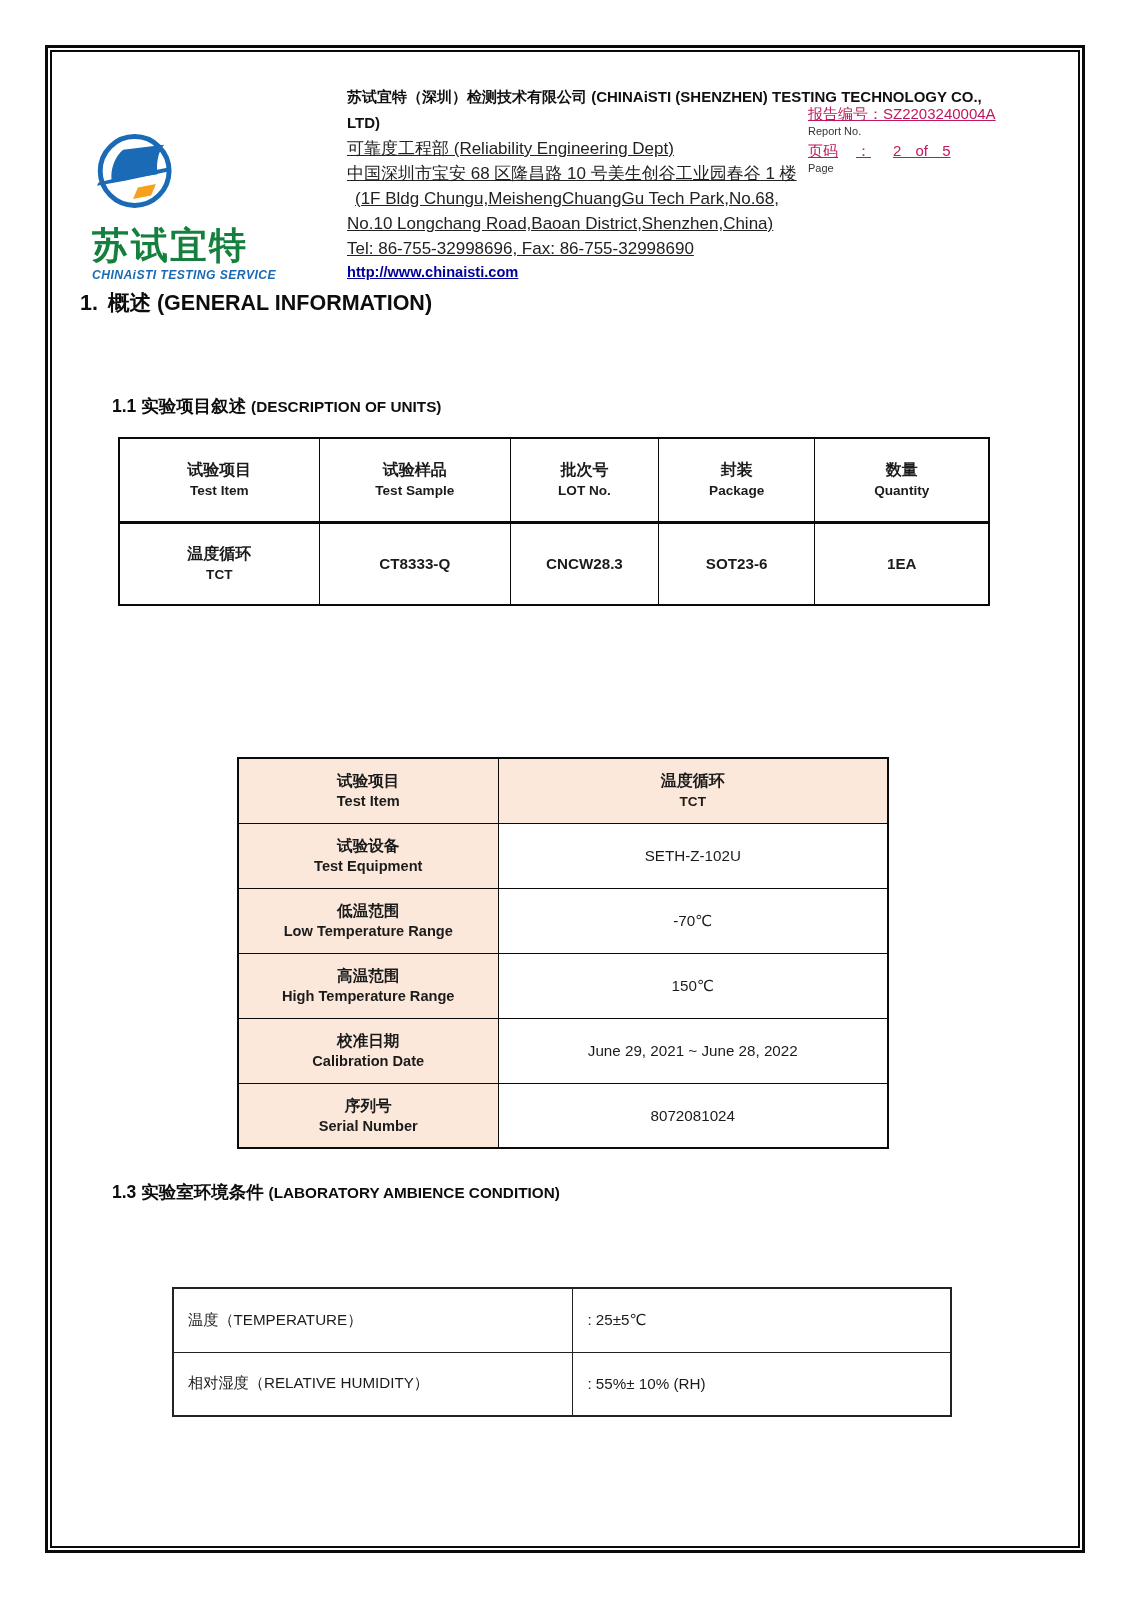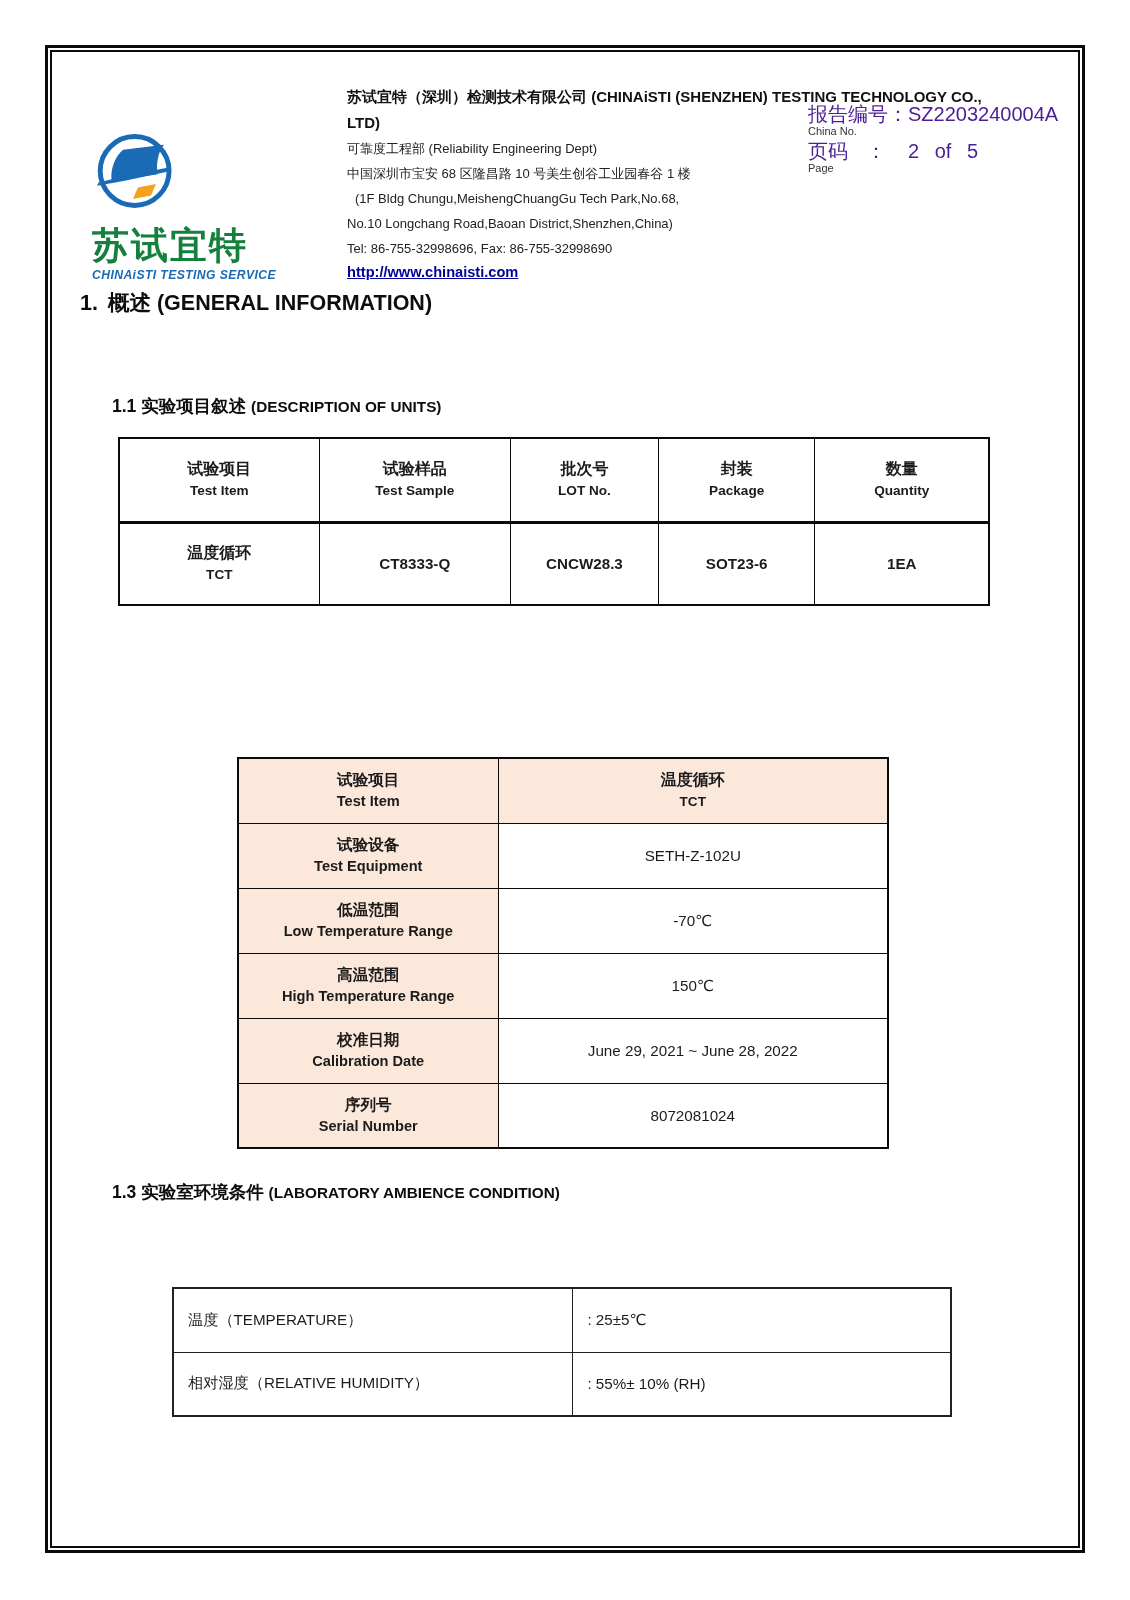--- a/index.html
+++ b/index.html
@@ -27,46 +27,46 @@
     font-size: 37px; font-weight: bold; color: #15803d; letter-spacing: 2px;
     line-height: 40px; white-space: nowrap;
   }
   .logo-en {
     font-size: 12.2px; font-weight: bold; color: #1a6ab5; letter-spacing: 0.4px;
     white-space: nowrap; margin-top: 2px; font-style: italic;
   }
 
   .header-block { position: absolute; left: 347px; top: 84px; width: 662px; }
   .company-title { font-size: 15px; font-weight: bold; line-height: 26px; color: #111; }
-  .header-line { font-size: 13px; line-height: 25px; color: #222; }
+  .header-line { font-size: 17px; line-height: 25px; color: #222; text-decoration: underline; }
   .addr-indent { padding-left: 8px; }
   .site-link {
     display: inline-block; font-size: 14.6px; font-weight: bold; color: #00009b;
     text-decoration: underline; line-height: 22px;
   }
 
   .report-block { position: absolute; left: 808px; top: 104px; width: 230px; }
-  .report-row { font-size: 20px; color: #4c1d95; line-height: 20px; white-space: nowrap; }
+  .report-row { font-size: 15px; color: #be185d; line-height: 20px; white-space: nowrap; text-decoration: underline; }
   .report-sub { font-size: 11px; color: #333; line-height: 14px; margin-bottom: 3px; }
   .page-colon { margin: 0 22px 0 18px; }
   .page-num { word-spacing: 10px; }
 
   
   .h1 { position: absolute; left: 80px; top: 288px; font-size: 21.5px; font-weight: bold; color: #0d0d0d; }
   .h1 .zh { margin: 0 6px 0 10px; }
   .h2 { position: absolute; font-size: 17.5px; font-weight: bold; color: #0d0d0d; white-space: nowrap; }
   .h2 .en { font-size: 15.3px; }
   .h2-units { left: 112px; top: 394px; }
   .h2-equipment { left: 112px; top: 662px; }
   .h2-ambience { left: 112px; top: 1180px; }
 
   
   table { border-collapse: collapse; table-layout: fixed; }
   td, th { vertical-align: middle; text-align: center; }
-  .zh-line { font-weight: bold; font-size: 16px; line-height: 22px; font-family: Liberation Mono, monospace; }
+  .zh-line { font-weight: bold; font-size: 16px; line-height: 22px; }
   .en-line { font-weight: bold; font-size: 13.6px; line-height: 19px; }
 
   
   .units-table { position: absolute; left: 118px; top: 437px; width: 872px; border: 2px solid #0a0a0a; }
   .units-table th { height: 84px; border: 1.5px solid #0a0a0a; border-bottom: 3px solid #0a0a0a; }
   .units-table td { height: 83px; border: 1.5px solid #0a0a0a; font-weight: bold; font-size: 15.2px; }
 
   
   .equip-table { position: absolute; left: 237px; top: 757px; width: 652px; border: 2px solid #0a0a0a; }
   .equip-table td { height: 65px; border: 1.5px solid #0a0a0a; }
@@ -114,21 +114,21 @@
     <div class="header-line addr-indent">(1F Bldg Chungu,MeishengChuangGu Tech Park,No.68,</div>
     <div class="header-line">No.10 Longchang Road,Baoan District,Shenzhen,China)</div>
     <div class="header-line">Tel: 86-755-32998696, Fax: 86-755-32998690</div>
     <a class="site-link" href="#">http://www.chinaisti.com</a>
   </div>
 
   <div class="report-block">
     <div class="report-row">
       <span>报告编号：</span><span>SZ2203240004A</span>
     </div>
-    <div class="report-sub">China No.</div>
+    <div class="report-sub">Report No.</div>
     <div class="report-row">
       <span>页码</span><span class="page-colon">：</span><span class="page-num">2 of 5</span>
     </div>
     <div class="report-sub">Page</div>
   </div>
 
   <div class="h1">
     <span>1.</span><span class="zh">概述</span><span>(GENERAL INFORMATION)</span>
   </div>
 

